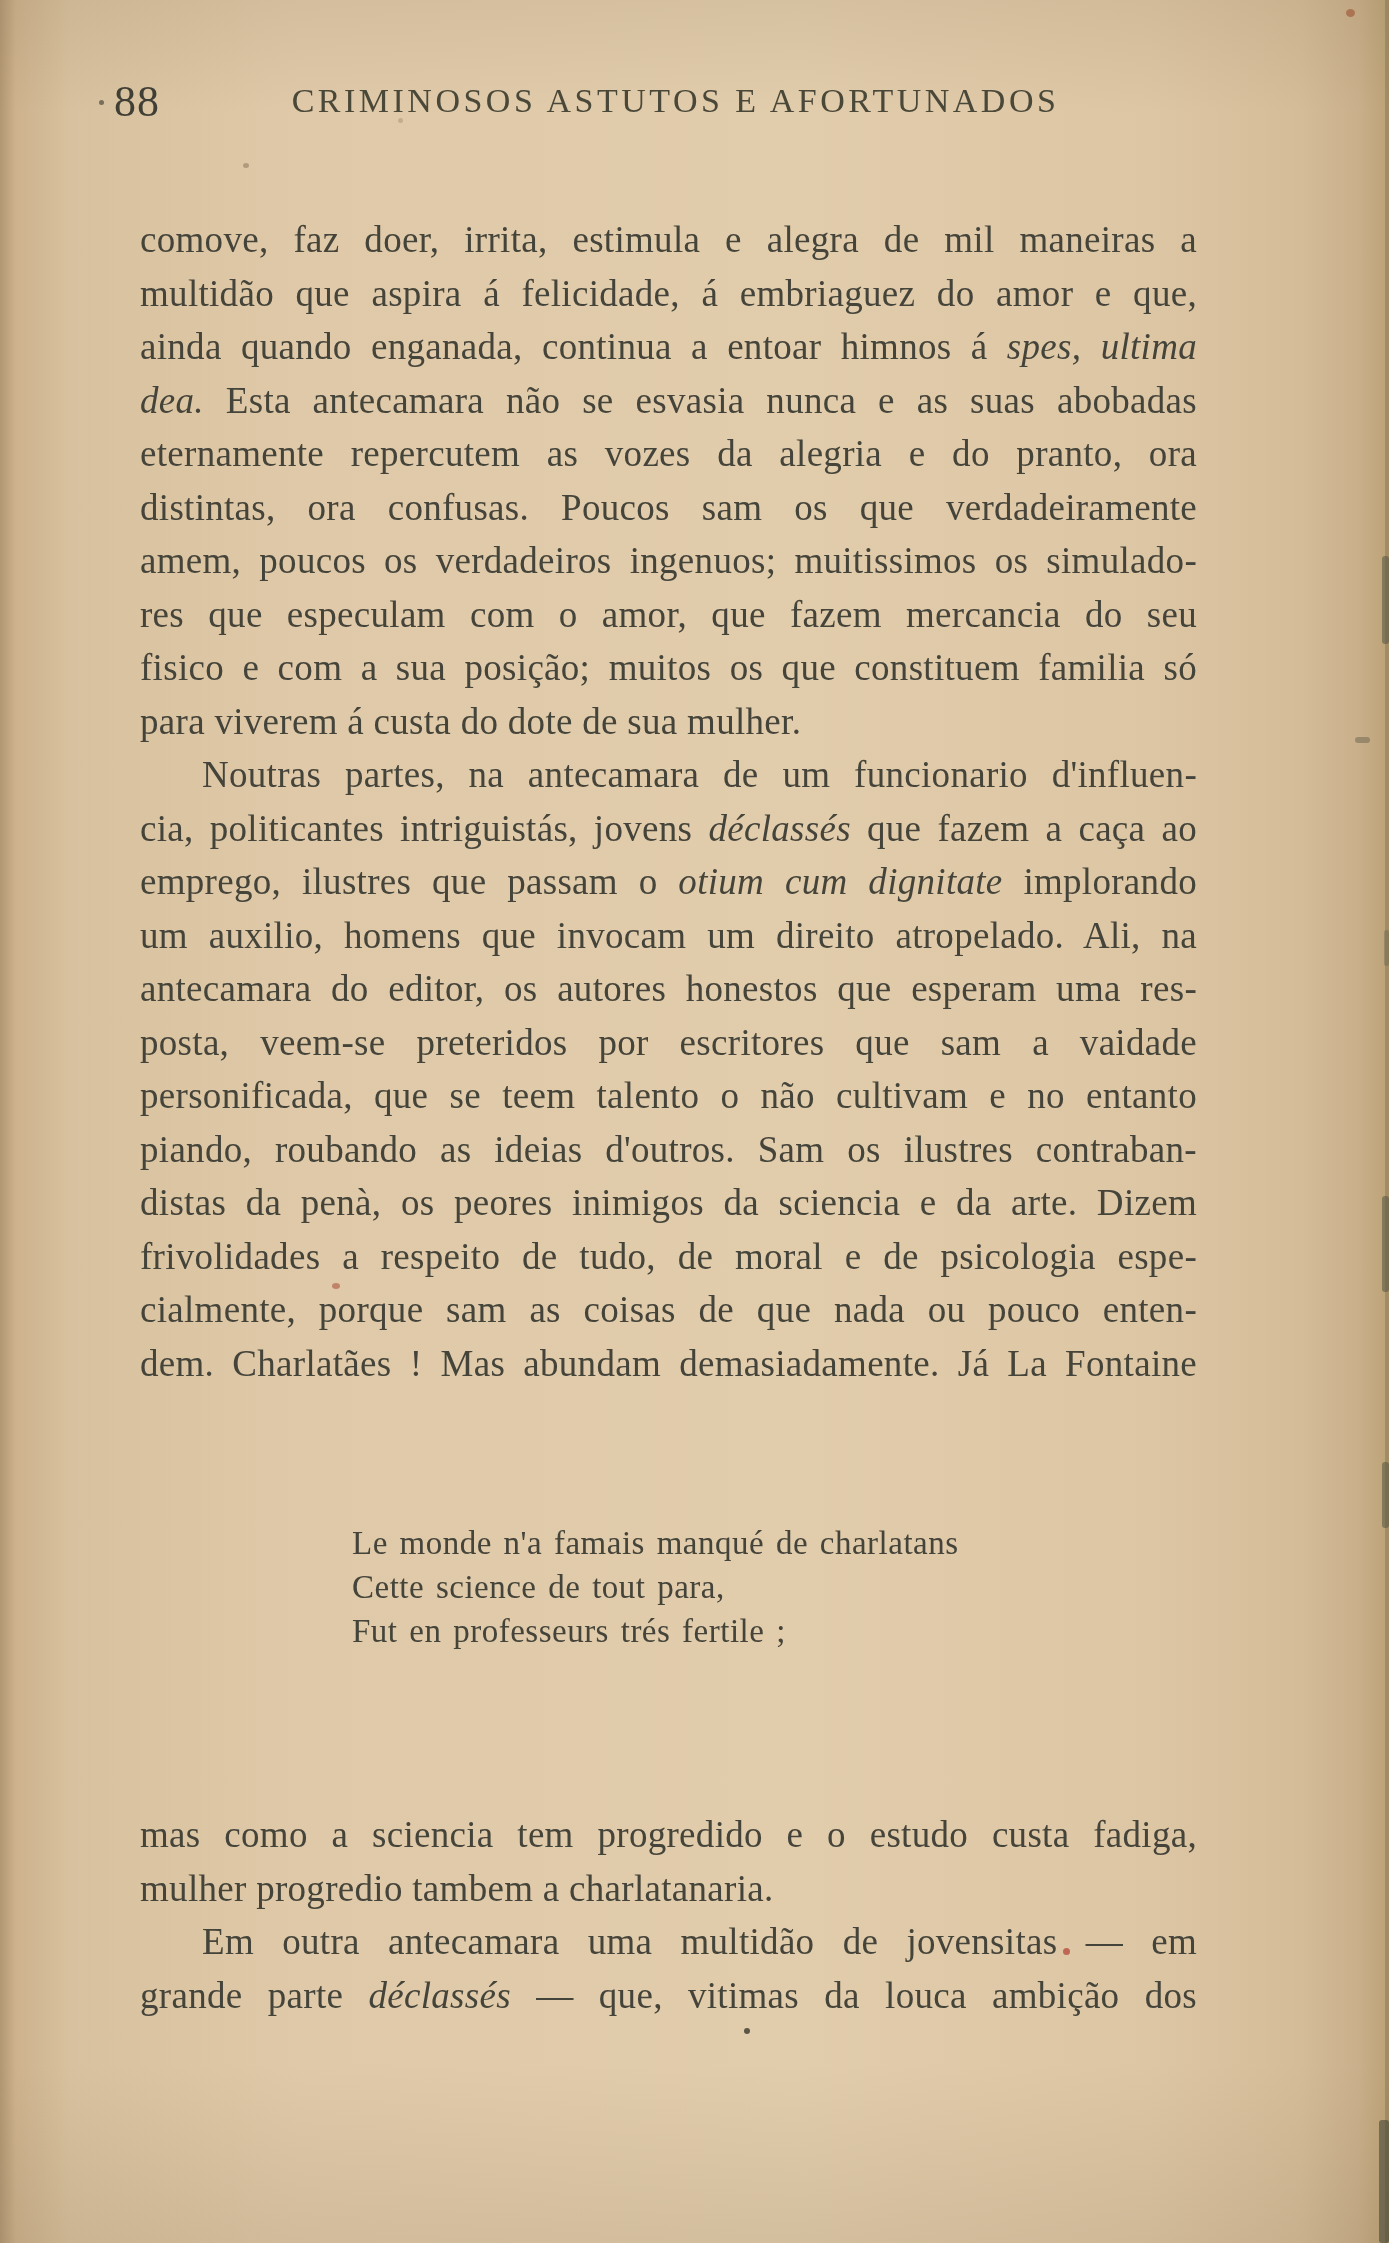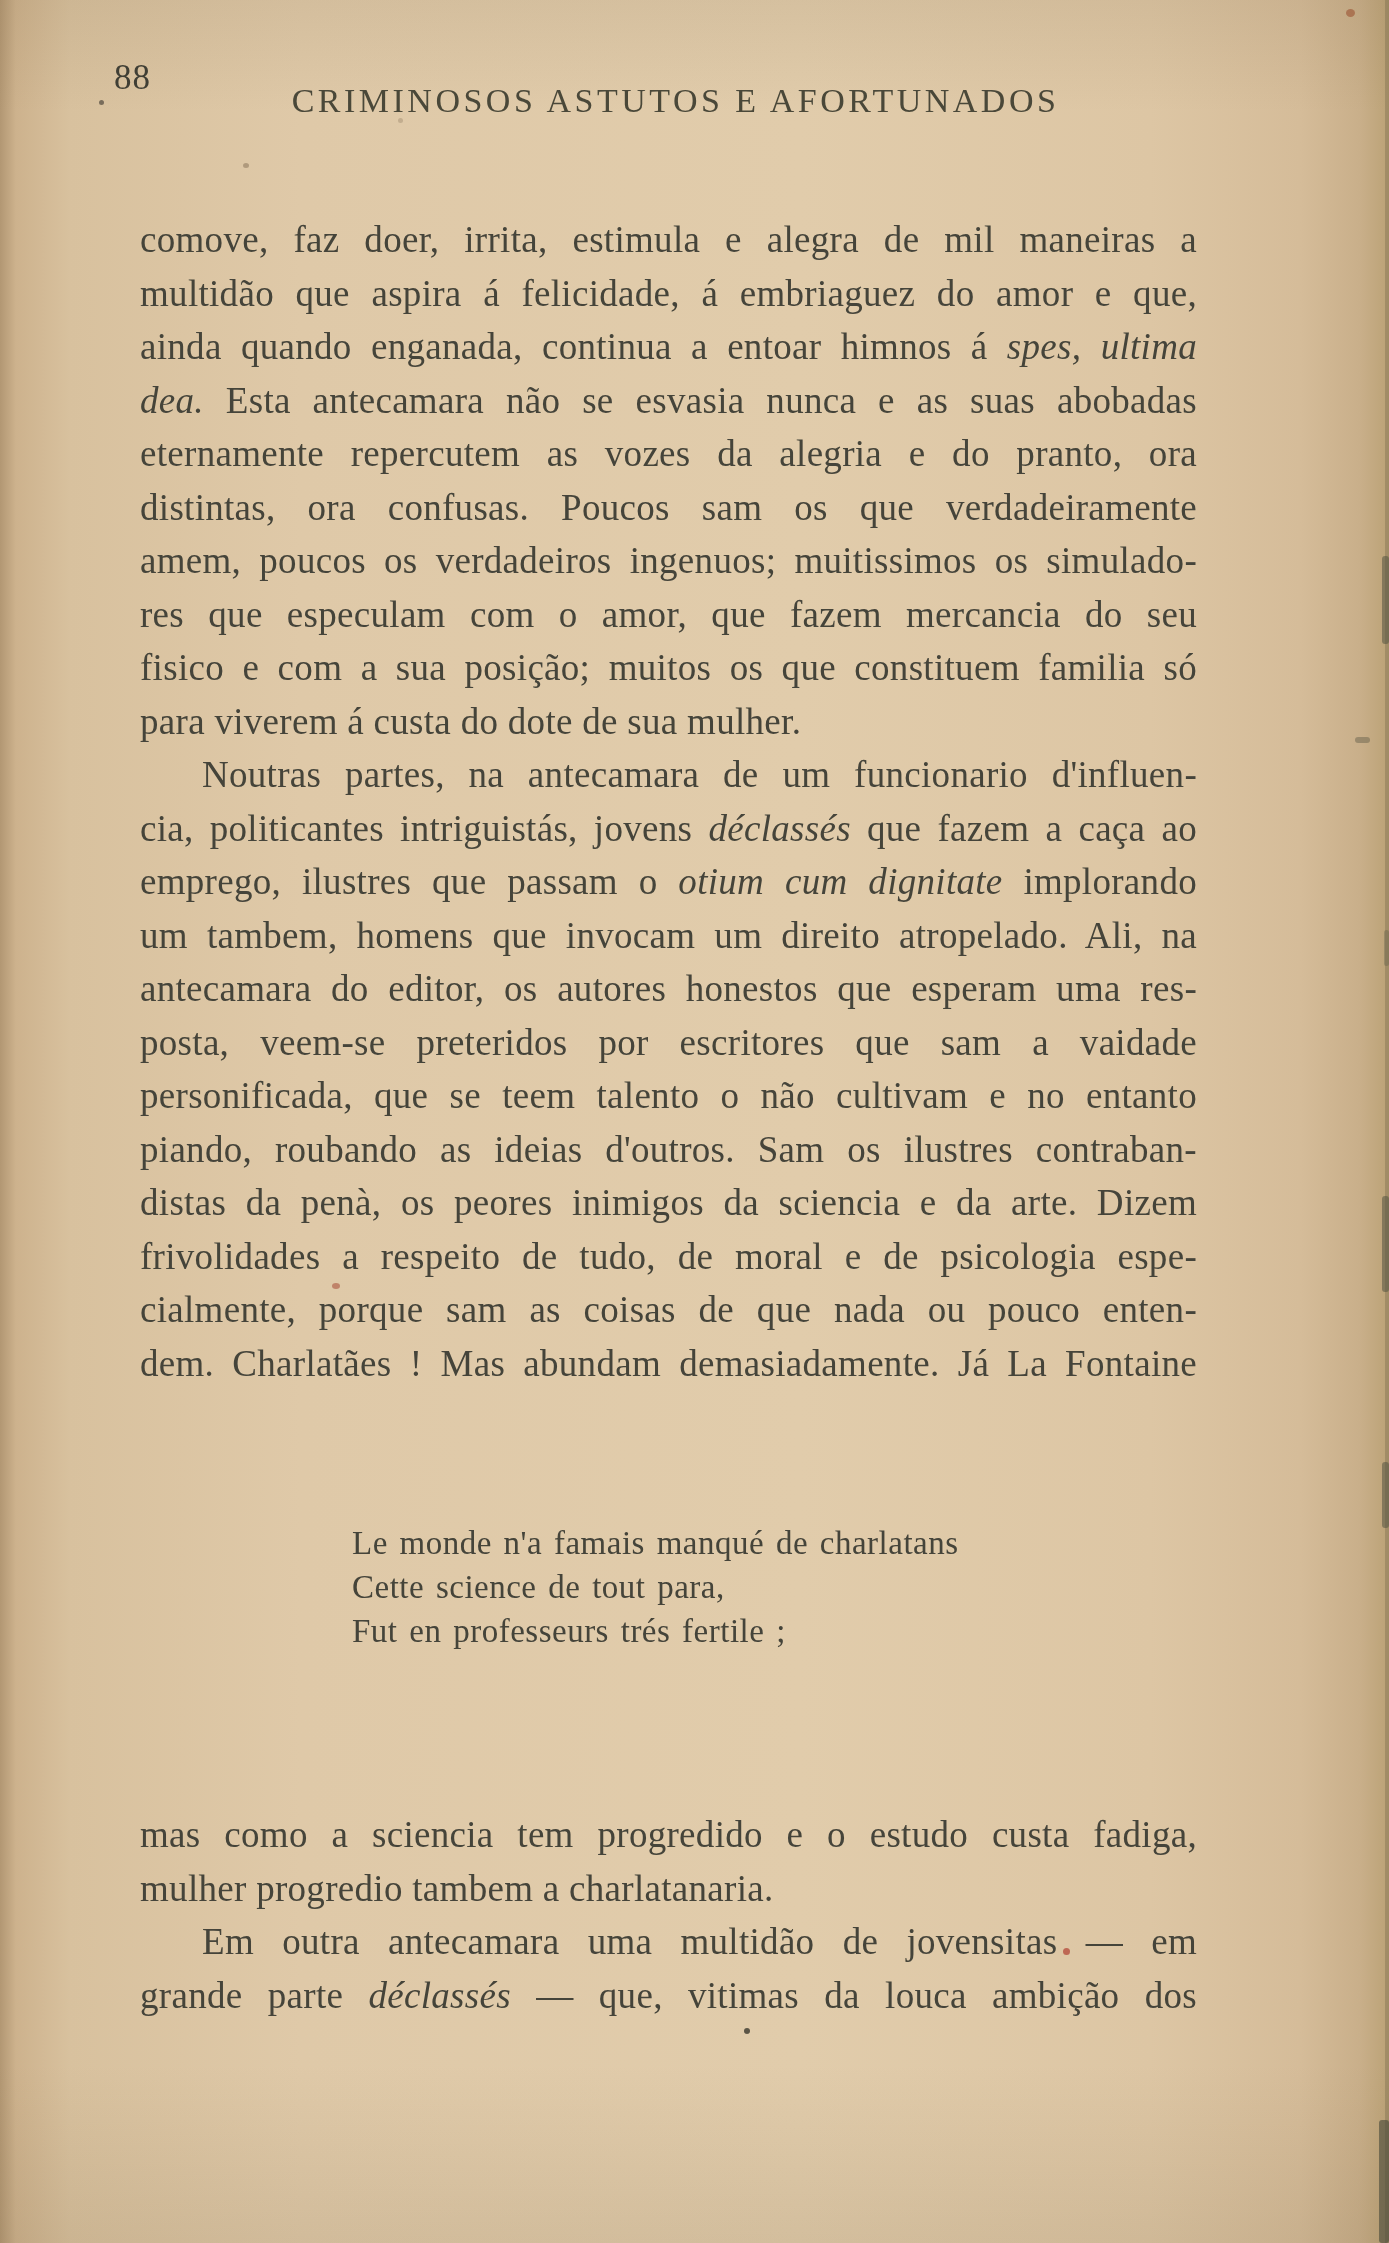--- a/index.html
+++ b/index.html
@@ -9,22 +9,22 @@
     margin:0 auto;
     overflow:hidden;
     font-family:"Liberation Serif","DejaVu Serif",serif;
     color:#45443a;
     background:
       linear-gradient(180deg, rgba(110,88,56,0.10) 0%, rgba(0,0,0,0) 5%, rgba(0,0,0,0) 92%, rgba(110,88,56,0.12) 100%),
       linear-gradient(90deg, #b29773 0px, #cdb28d 16px, #d8c19e 70px, #dfc9a8 300px, #e1ccab 800px, #ddc6a4 1150px, #d5bc99 1300px, #c9af8a 1360px, #bba276 1389px);
   }
   
   .pagenum{
-    position:absolute;left:114px;top:58px;
-    font-size:35px;letter-spacing:1px;color:#403f35;
+    position:absolute;left:114px;top:76px;
+    font-size:44px;letter-spacing:1px;color:#403f35;
   }
   .pagenum-dot{
     position:absolute;left:99px;top:100px;width:5px;height:5px;border-radius:50%;
     background:rgba(70,65,55,0.65);
   }
   .running-title{
     position:absolute;left:147px;top:82px;width:1057px;
     text-align:center;font-size:34px;letter-spacing:3.5px;color:#4a4839;
     white-space:nowrap;
   }
@@ -95,21 +95,21 @@
         <div class="line"><span>distintas, ora confusas. Poucos sam os que verdadeiramente</span></div>
         <div class="line"><span>amem, poucos os verdadeiros ingenuos; muitissimos os simulado-</span></div>
         <div class="line"><span>res que especulam com o amor, que fazem mercancia do seu</span></div>
         <div class="line"><span>fisico e com a sua posição; muitos os que constituem familia só</span></div>
         <div class="line nj"><span>para viverem á custa do dote de sua mulher.</span></div>
       </div>
       <div class="para">
         <div class="line first"><span>Noutras partes, na antecamara de um funcionario d'influen-</span></div>
         <div class="line"><span>cia, politicantes intriguistás, jovens </span><em>déclassés</em><span> que fazem a caça ao</span></div>
         <div class="line"><span>emprego, ilustres que passam o </span><em>otium cum dignitate</em><span> implorando</span></div>
-        <div class="line"><span>um tambem, homens que invocam um direito atropelado. Ali, na</span></div>
+        <div class="line"><span>um auxilio, homens que invocam um direito atropelado. Ali, na</span></div>
         <div class="line"><span>antecamara do editor, os autores honestos que esperam uma res-</span></div>
         <div class="line"><span>posta, veem-se preteridos por escritores que sam a vaidade</span></div>
         <div class="line"><span>personificada, que se teem talento o não cultivam e no entanto</span></div>
         <div class="line"><span>piando, roubando as ideias d'outros. Sam os ilustres contraban-</span></div>
         <div class="line"><span>distas da penà, os peores inimigos da sciencia e da arte. Dizem</span></div>
         <div class="line"><span>frivolidades a respeito de tudo, de moral e de psicologia espe-</span></div>
         <div class="line"><span>cialmente, porque sam as coisas de que nada ou pouco enten-</span></div>
         <div class="line"><span>dem. Charlatães ! Mas abundam demasiadamente. Já La Fontaine</span></div>
       </div>
       <div class="verse">

